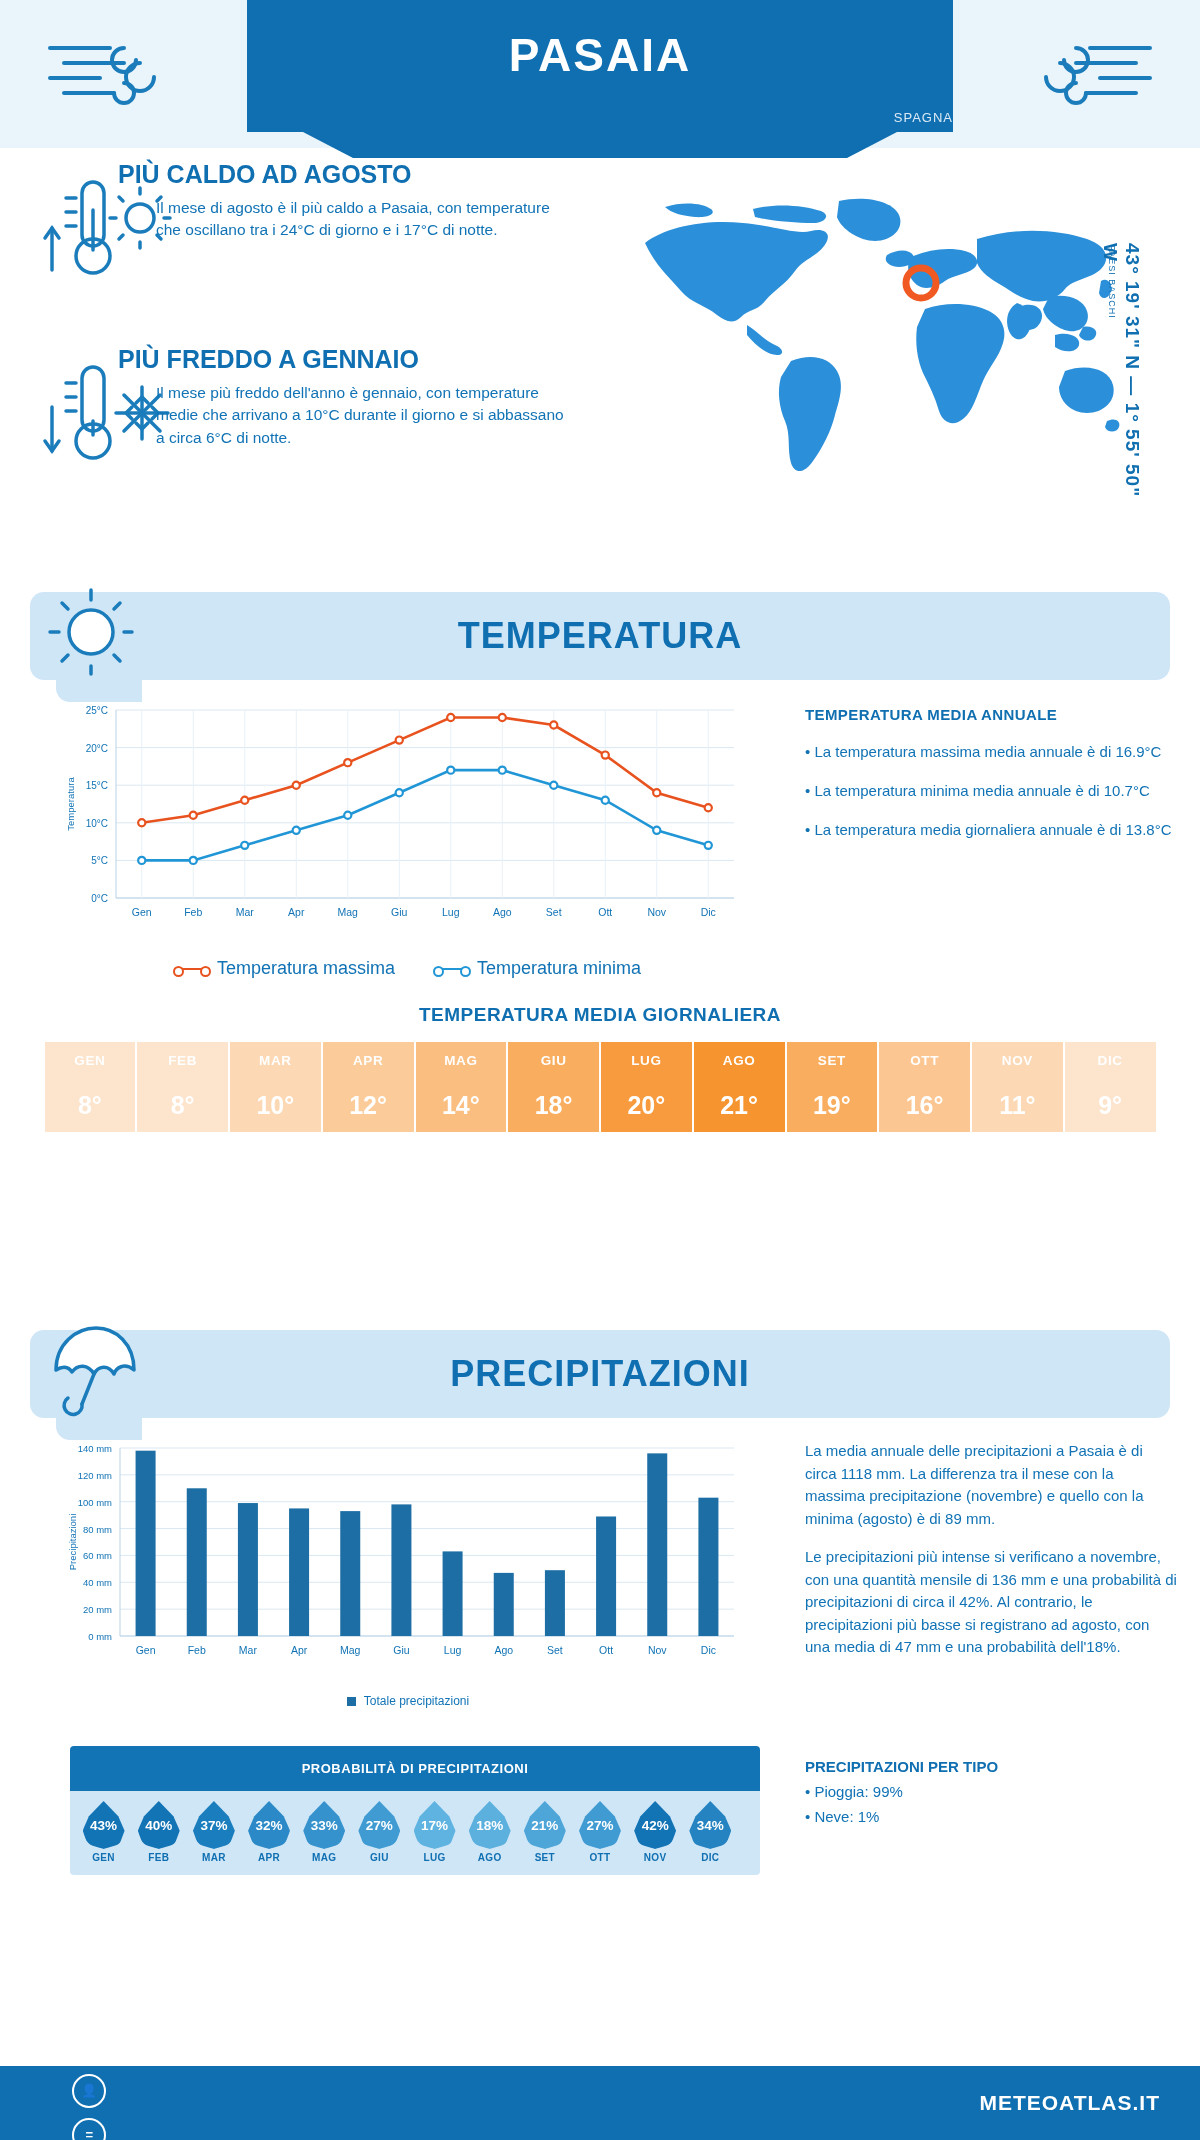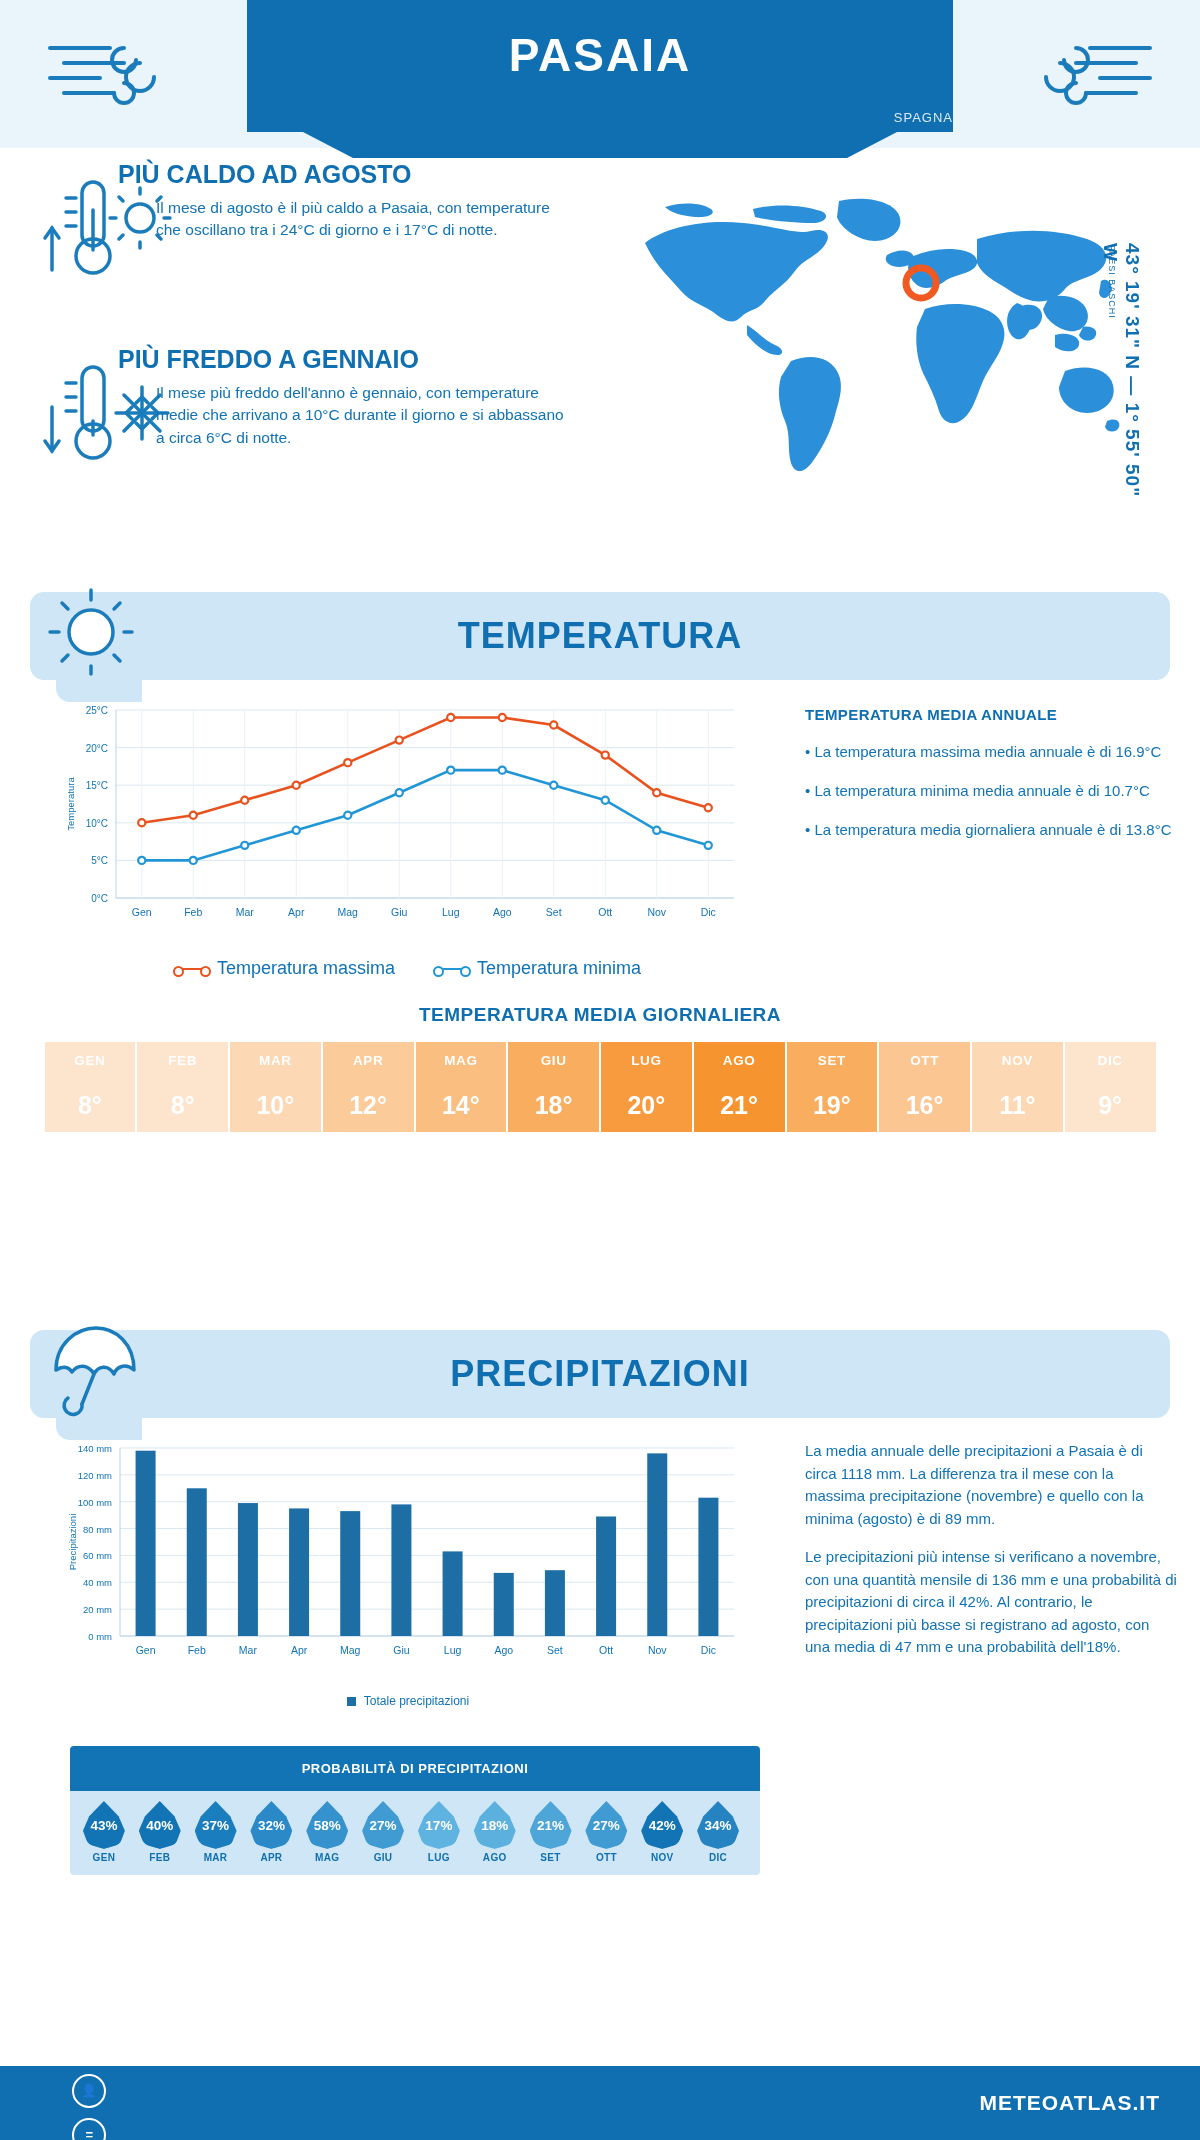--- a/index.html
+++ b/index.html
@@ -98,21 +98,21 @@
   .precip-text { position:absolute; left:775px; top:4px; width:380px; font-size:15px; color:#1173b5; line-height:1.5; }
   .precip-text p { margin:0 8px 16px 0; }
   .bar-legend { display:flex; justify-content:center; gap:8px; margin-top:4px; font-size:12px; color:#1173b5; align-items:center; }
   .bar-legend .sq { width:9px; height:9px; background:#1c6ea4; display:inline-block; }
 
   .prob-box { position:absolute; left:40px; top:310px; width:690px; }
   .prob-head {
     background:#1273b5; color:#fff; text-align:center; font-size:13px; font-weight:bold;
     padding:15px 0; border-radius:4px 4px 0 0; letter-spacing:.5px;
   }
-  .prob-body { background:#cfe6f7; padding:10px 14px 12px 6px; display:flex; justify-content:space-around; border-radius:0 0 4px 4px;}
+  .prob-body { background:#cfe6f7; padding:10px 22px 12px 6px; display:flex; justify-content:space-around; border-radius:0 0 4px 4px;}
   .drop { width:46px; text-align:center; }
   .drop .shape {
     width:42px; height:48px; margin:0 auto;
     background:#1273b5;
     border-radius:50% 50% 50% 50% / 62% 62% 38% 38%;
     position:relative;
     display:flex; align-items:center; justify-content:center;
     clip-path: polygon(50% 0%, 85% 32%, 100% 62%, 88% 90%, 50% 100%, 12% 90%, 0% 62%, 15% 32%);
   }
   .drop .shape span { color:#fff; font-size:13.5px; font-weight:bold; }
@@ -517,21 +517,21 @@
               <div class="m">MAR</div>
             </div>
             <div class="drop">
               <div class="shape" style="background: rgb(42, 137, 198);">
                 <span>32%</span>
               </div>
               <div class="m">APR</div>
             </div>
             <div class="drop">
               <div class="shape" style="background: rgb(53, 146, 204);">
-                <span>58%</span>
+                <span>33%</span>
               </div>
               <div class="m">MAG</div>
             </div>
             <div class="drop">
               <div class="shape" style="background: rgb(63, 155, 210);">
                 <span>27%</span>
               </div>
               <div class="m">GIU</div>
             </div>
             <div class="drop">
@@ -566,20 +566,25 @@
             </div>
             <div class="drop">
               <div class="shape" style="background: rgb(36, 131, 192);">
                 <span>34%</span>
               </div>
               <div class="m">DIC</div>
             </div>
           </div>
       </div>
 
+      <div class="ptype">
+        <div class="ptype-title">PRECIPITAZIONI PER TIPO</div>
+        <div class="ptype-item">• Pioggia: 99%</div>
+        <div class="ptype-item">• Neve: 1%</div>
+      </div>
     </div>
   </div>
 
   <div class="footer">
     <div class="cc-badges">
       <div class="cc-circle">CC</div>
       <div class="cc-circle">👤</div>
       <div class="cc-circle">=</div>
       <span class="cc-text">CC BY-ND 4.0</span>
     </div>

